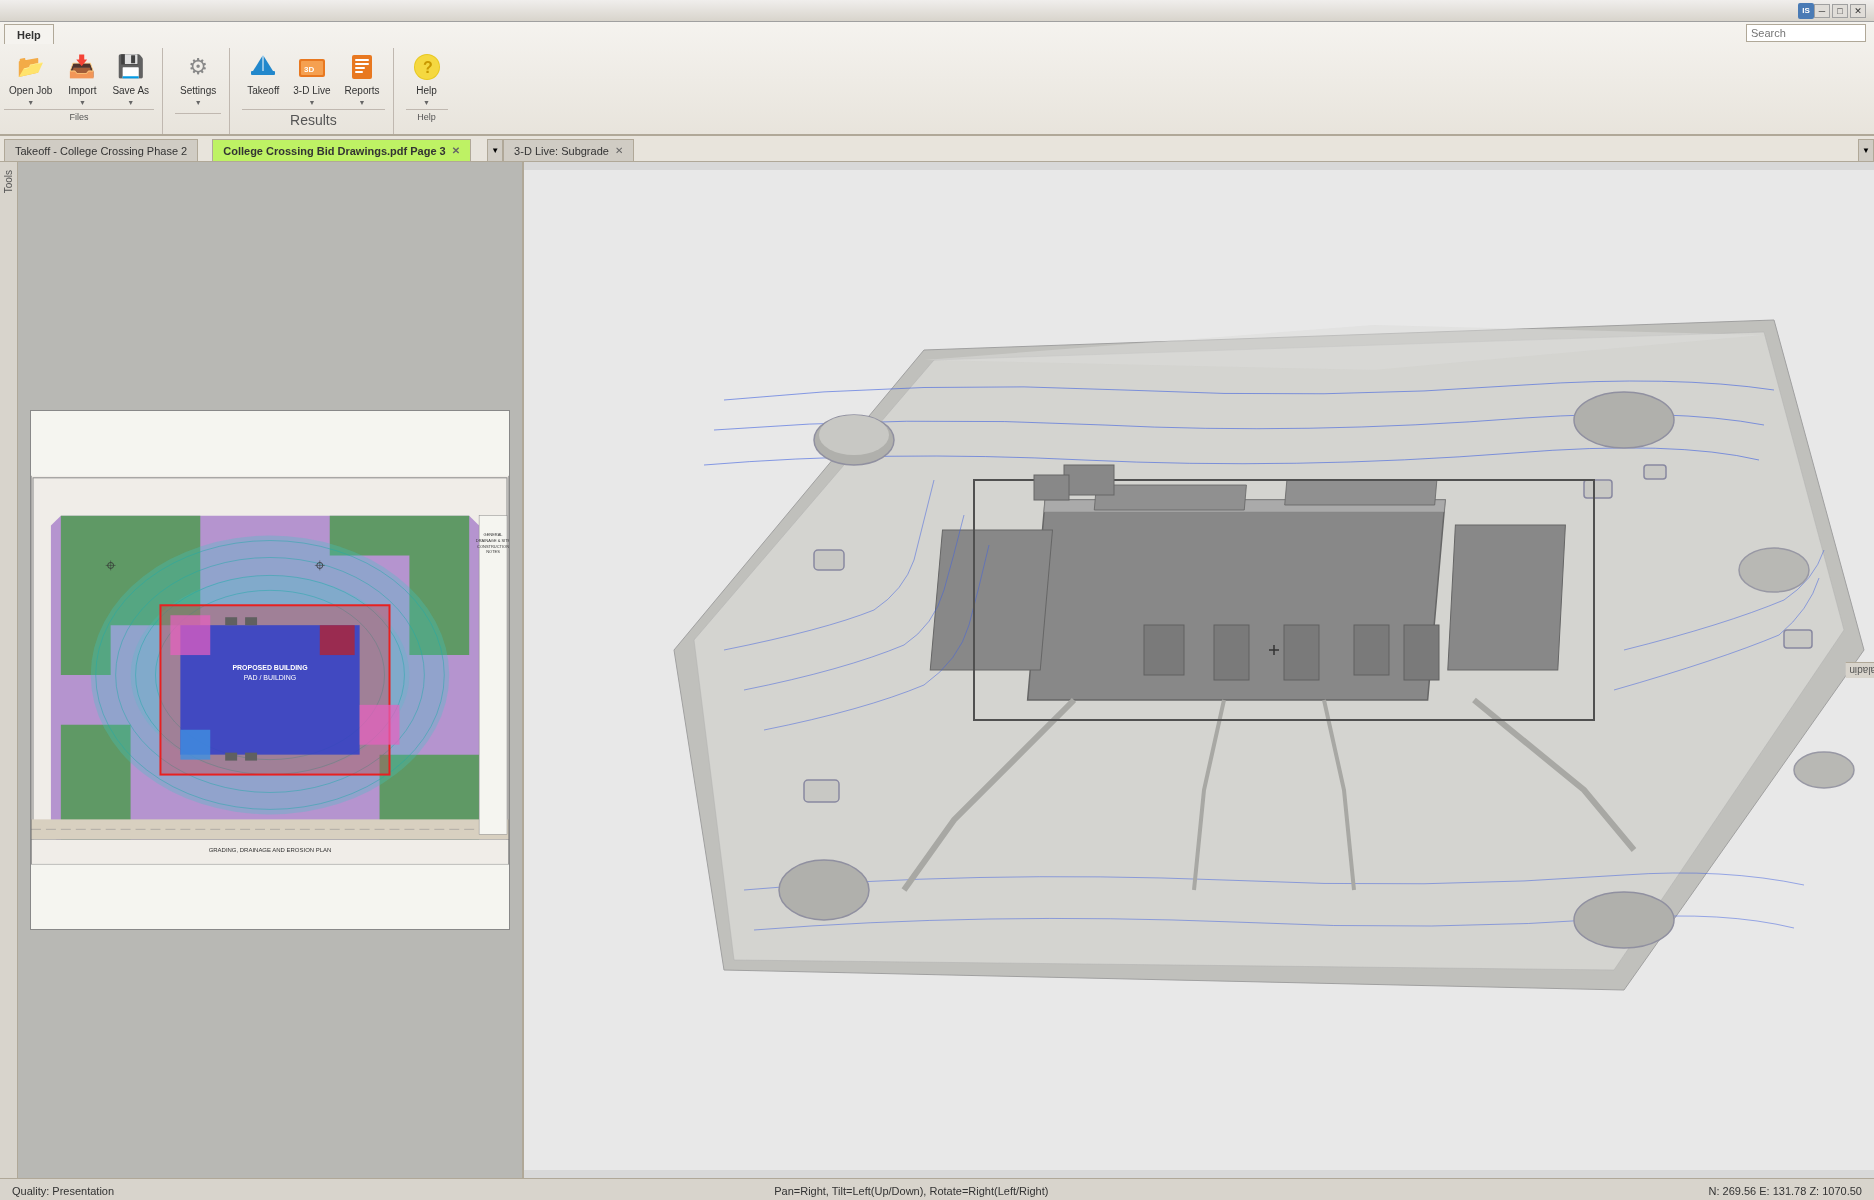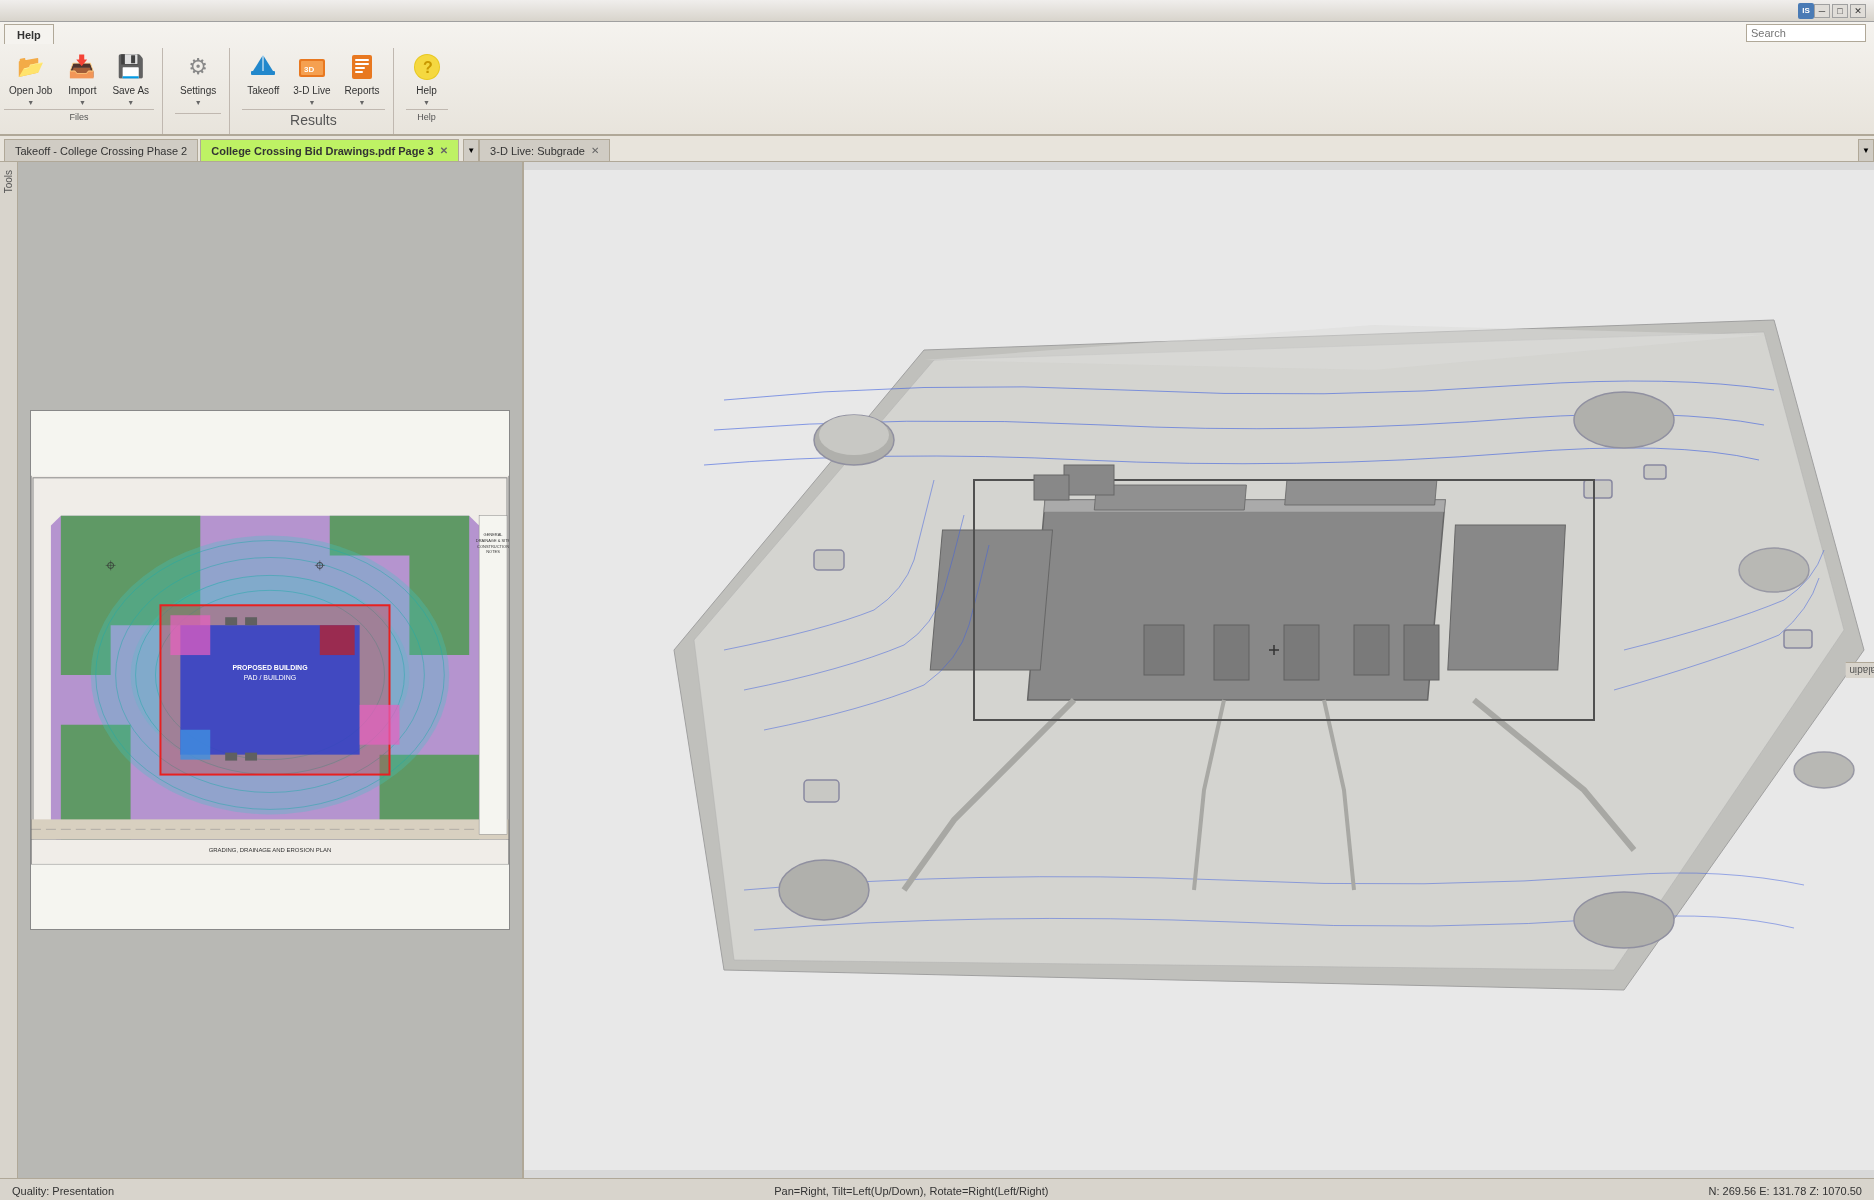--- a/index.html
+++ b/index.html
@@ -134,21 +134,21 @@
     .doc-tab {
       display: flex;
       align-items: center;
       padding: 3px 10px;
       background: #d0ccc4;
       border: 1px solid #b0a898;
       border-bottom: none;
       font-size: 11px;
       cursor: pointer;
       height: 22px;
-      margin-right: 2px;
+      margin-right: 14px;
       color: #333;
     }
     .doc-tab.active {
       background: #bef264;
       font-weight: bold;
     }
     .doc-tab .close-btn {
       margin-left: 6px;
       font-size: 10px;
       color: #666;

